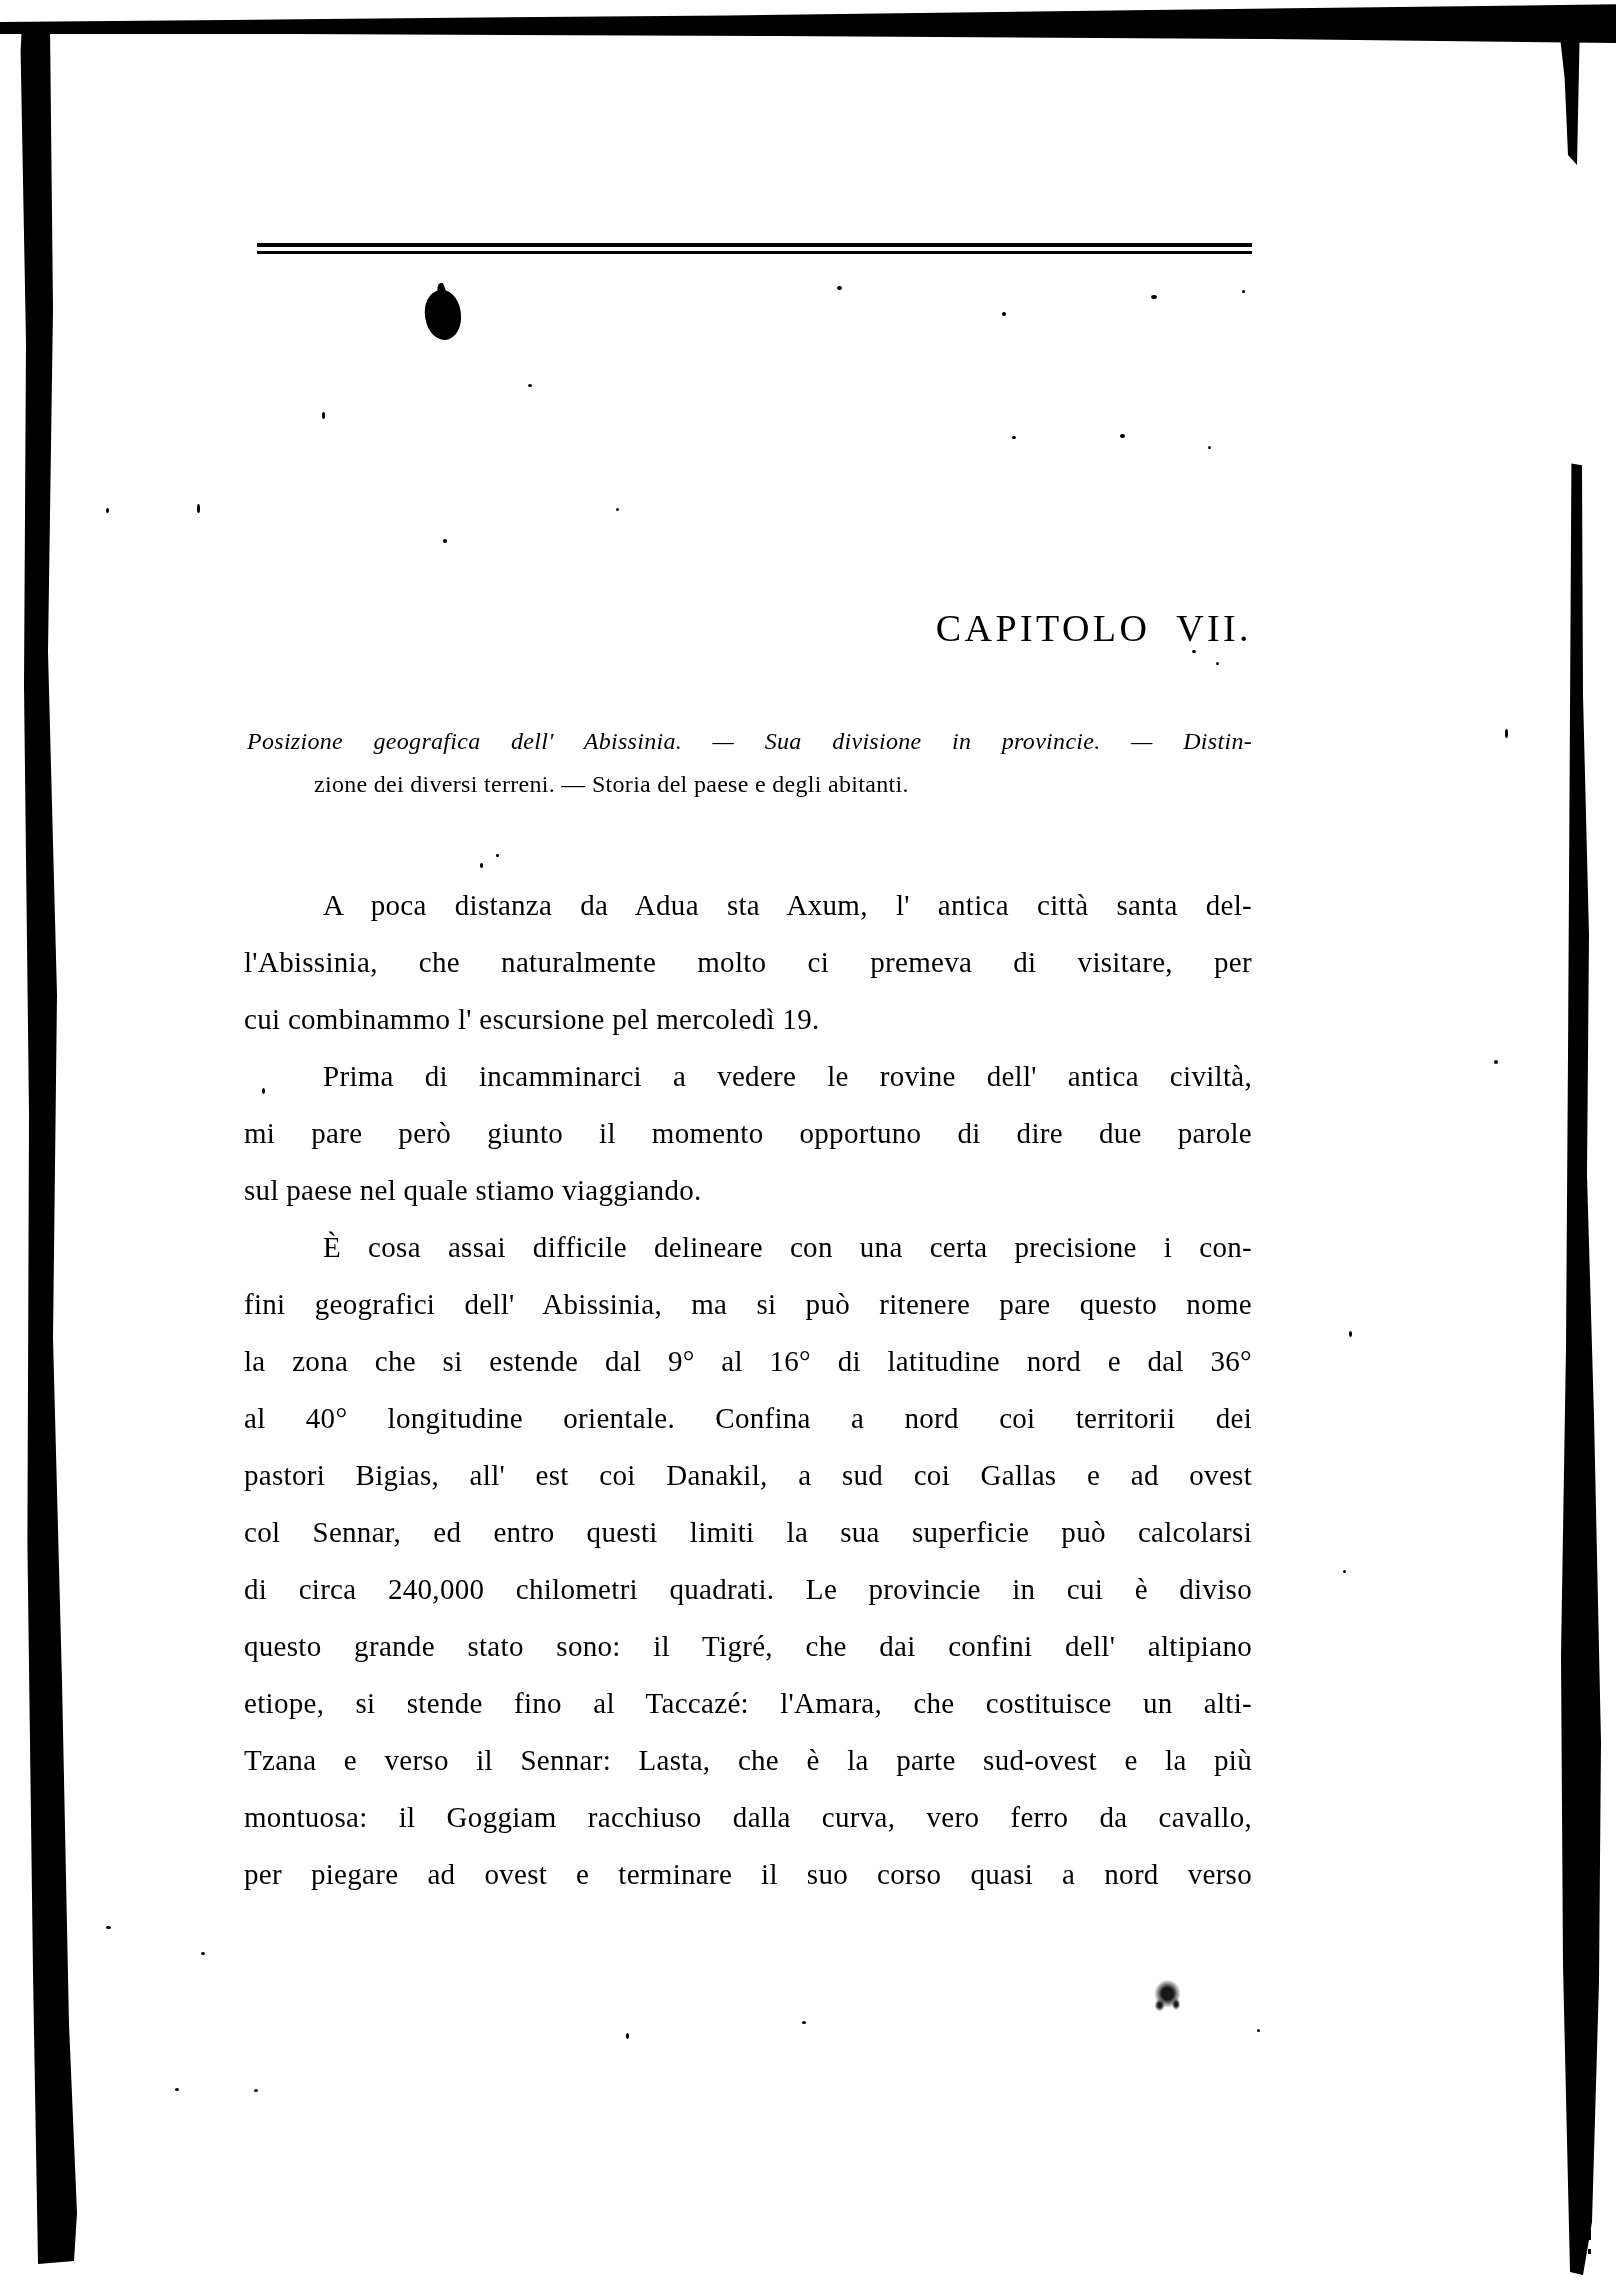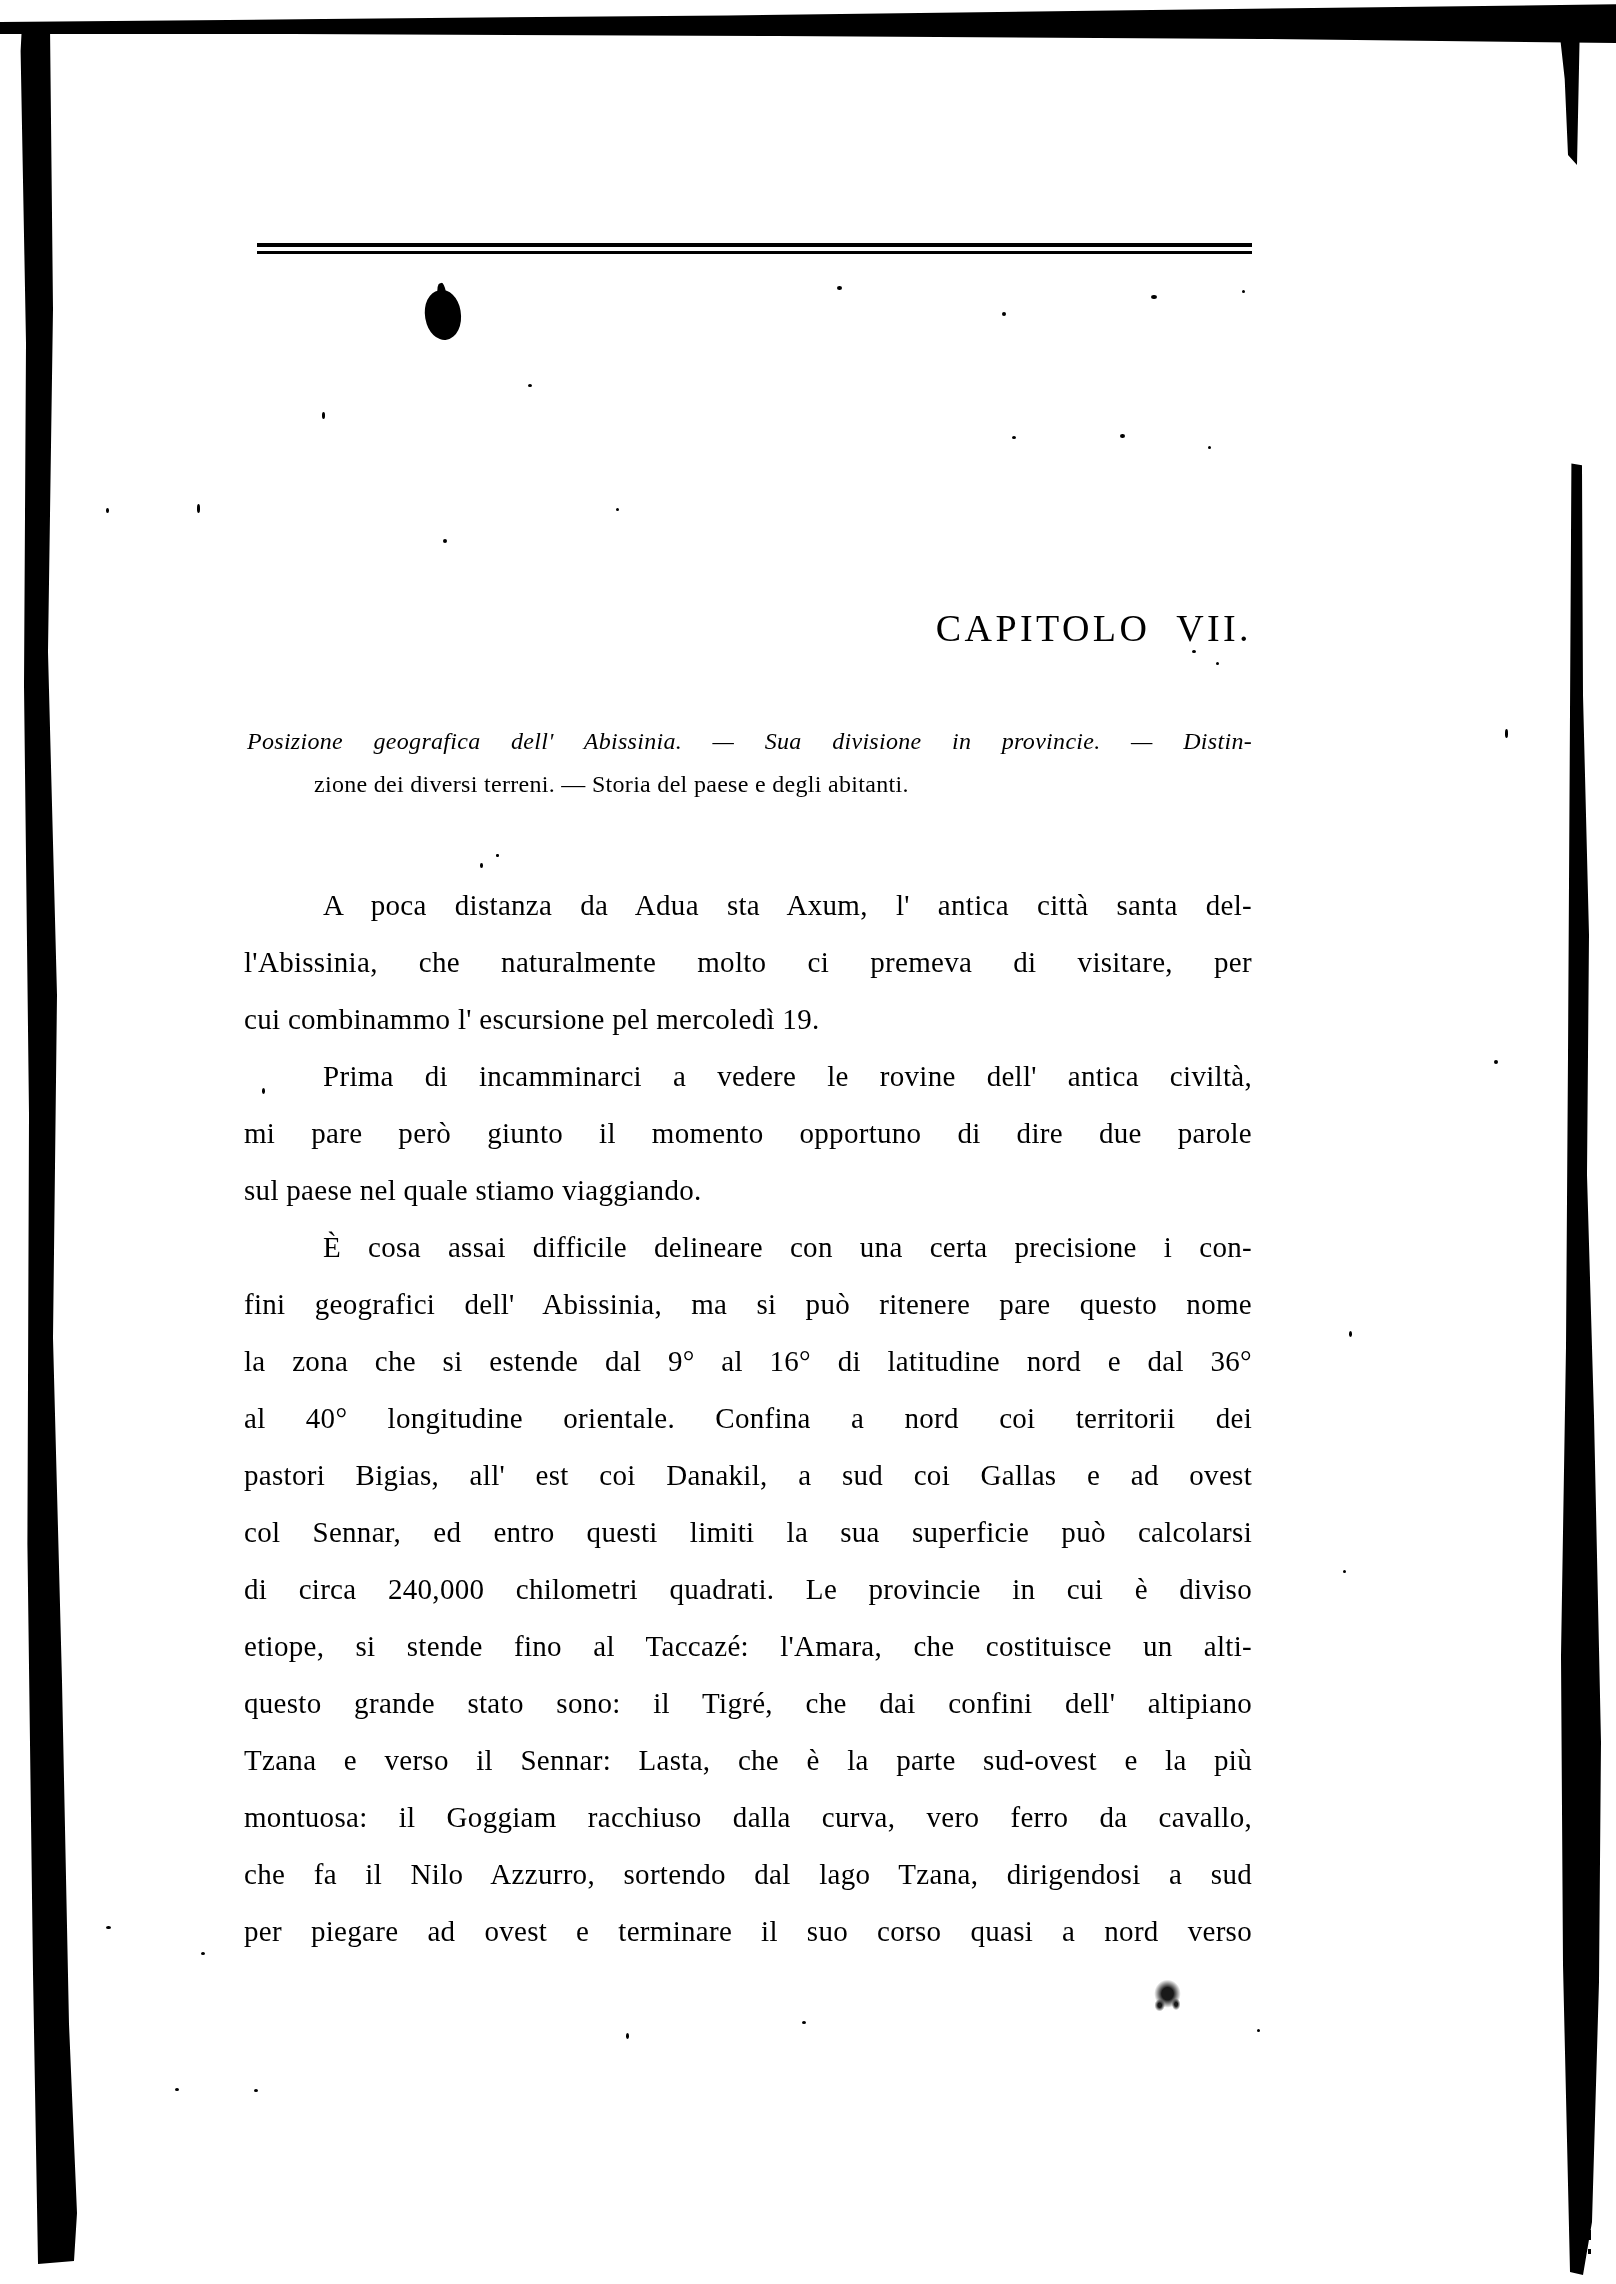--- a/index.html
+++ b/index.html
@@ -161,23 +161,22 @@
         <div class="bline">sul paese nel quale stiamo viaggiando.</div>
       </div>
       <div>
         <div class="bline just indent">È cosa assai difficile delineare con una certa precisione i con-</div>
         <div class="bline just">fini geografici dell' Abissinia, ma si può ritenere pare questo nome</div>
         <div class="bline just">la zona che si estende dal 9° al 16° di latitudine nord e dal 36°</div>
         <div class="bline just">al 40° longitudine orientale. Confina a nord coi territorii dei</div>
         <div class="bline just">pastori Bigias, all' est coi Danakil, a sud coi Gallas e ad ovest</div>
         <div class="bline just">col Sennar, ed entro questi limiti la sua superficie può calcolarsi</div>
         <div class="bline just">di circa 240,000 chilometri quadrati. Le provincie in cui è diviso</div>
+        <div class="bline just">questo grande stato sono: il Tigré, che dai confini dell' altipiano</div>
         <div class="bline just">etiope, si stende fino al Taccazé: l'Amara, che costituisce un alti-</div>
-        <div class="bline just">questo grande stato sono: il Tigré, che dai confini dell' altipiano</div>
         <div class="bline just">Tzana e verso il Sennar: Lasta, che è la parte sud-ovest e la più</div>
         <div class="bline just">montuosa: il Goggiam racchiuso dalla curva, vero ferro da cavallo,</div>
-        <div class="bline just">che fa il Nilo Azzurro, sortendo dal lago Tzana, dirigendosi a sud</div>
         <div class="bline just">per piegare ad ovest e terminare il suo corso quasi a nord verso</div>
       </div>
     </div>
 
 </div>
 
 
 </body></html>

